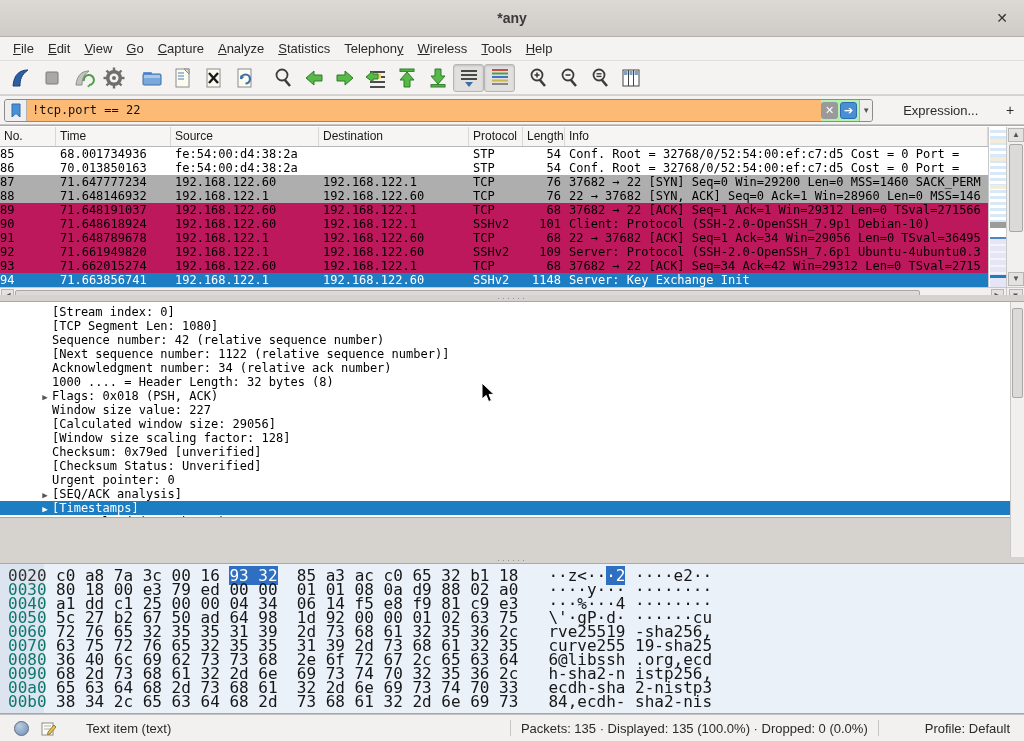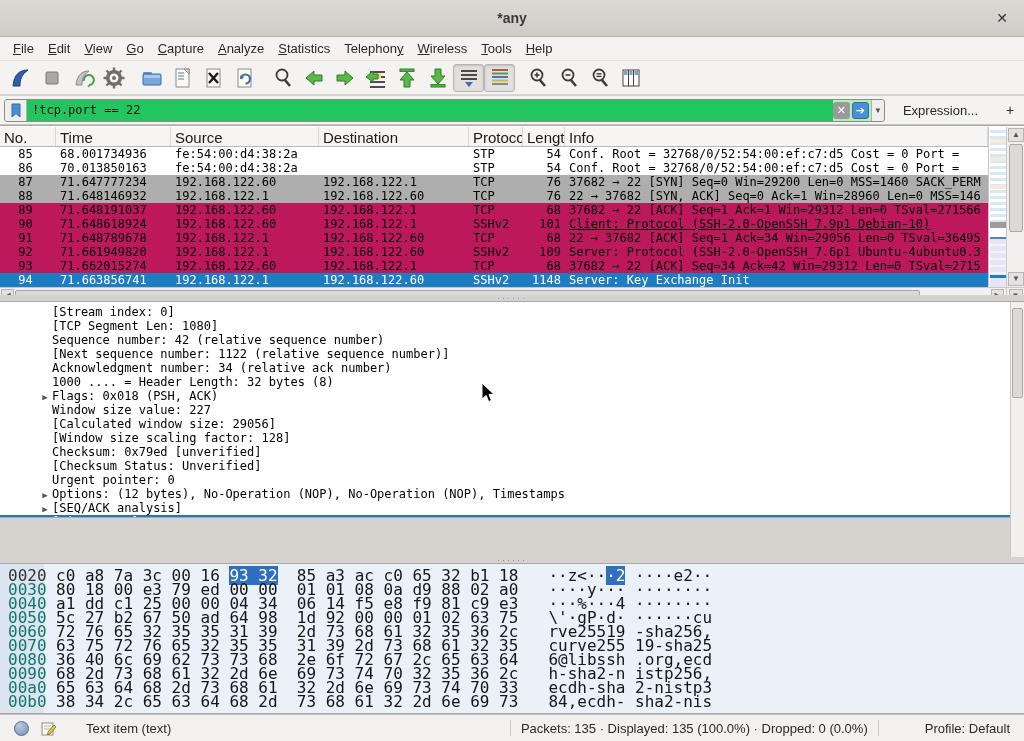--- a/index.html
+++ b/index.html
@@ -27,45 +27,45 @@
   .tbtn.pressed { background:#e2e0de; border:1px solid #b8b6b4; box-shadow:inset 0 1px 2px rgba(0,0,0,.15); }
   .tsep { width:7px; height:1px; }
 
   
   #filterbar { position:absolute; left:0; top:96px; width:1024px; height:29px;
     background:#f4f3f2; border-bottom:1px solid #c9c7c5; display:flex; align-items:center; padding:0 4px; }
   #filterwrap { display:flex; align-items:center; height:23px; border:1px solid #8b8b8b;
     border-radius:3px; overflow:hidden; background:#b4f0b0; width:884px; }
   #bookmark-btn { width:22px; height:23px; background:#f0efee; border-right:1px solid #b0b0b0;
     display:flex; align-items:center; justify-content:center; }
-  #filter-input { flex:1; height:36px; border:none; outline:none; background:#22c55e;
+  #filter-input { flex:1; height:36px; border:none; outline:none; background:#fdba74;
     font-family:"DejaVu Sans Mono", monospace; font-size:12px; color:#111; padding-left:5px; }
   .filter-mini { width:17px; height:17px; border-radius:3px; margin-right:2px;
     display:flex; align-items:center; justify-content:center; font-size:11px; color:#fff; }
   #clear-btn { background:#9a9a9a; }
   #apply-btn { background:#4a8fd4; border:1px solid #2f6cab; }
   #filter-dd { width:13px; height:21px; background:#f0efee; border-left:1px solid #b0b0b0;
     display:flex; align-items:center; justify-content:center; font-size:8px; color:#555; }
-  #expression-label { font-size:13px; color:#2a2a2a; margin-left:18px; }
+  #expression-label { font-size:13px; color:#2a2a2a; margin-left:30px; }
   #filter-add { font-size:14px; color:#2a2a2a; margin-left:22px; width:20px; text-align:center; }
 
   
   #packetlist { position:absolute; left:0; top:125px; width:1024px; height:176px;
     background:#fff; border-top:1px solid #a8a8a8; border-bottom:1px solid #a8a8a8; }
   #pl-header { position:absolute; left:0; top:1px; width:988px; height:20px; background:#f6f5f4;
     border-bottom:1px solid #b8b8b8; display:grid;
     grid-template-columns:56px 115px 148px 150px 54px 42px 1fr; }
-  #pl-header .hcell { font-size:15px; color:#1a1a1a; padding:2px 0 0 4px; border-right:1px solid #d8d8d8;
+  #pl-header .hcell { font-size:12px; color:#1a1a1a; padding:2px 0 0 4px; border-right:1px solid #d8d8d8;
     overflow:hidden; white-space:nowrap; }
   #pl-rows { position:absolute; left:0; top:21px; width:988px; height:140px; overflow:hidden; }
   .prow { display:grid; grid-template-columns:56px 115px 148px 150px 54px 42px 1fr; height:14px;
     font-family:"DejaVu Sans Mono", monospace; font-size:12px; line-height:14px; color:#000;
     white-space:nowrap; }
   .prow .c { overflow:hidden; white-space:nowrap; }
-  .prow .no { text-align:center; padding-right:5px; }
+  .prow .no { text-align:left; padding-right:5px; }
   .prow .len { text-align:right; padding-right:4px; }
   .row-white { background:#ffffff; }
   .row-gray { background:#aeaeae; }
   .row-lavender { background:#be185d; }
   .row-selected { background:#1d7dc2; color:#ffffff; }
 
   
   #minimap { position:absolute; left:988px; top:1px; width:18px; height:160px; background:#fff;
     border-left:1px solid #c8c8c8; }
   #minimap .stripes { position:absolute; left:1px; top:0; width:16px; height:95px;
@@ -404,21 +404,21 @@
         <div class="c len">68</div>
         <div class="c info" style="padding-left: 4px;">37682 → 22 [ACK] Seq=1 Ack=1 Win=29312 Len=0 TSval=271566</div>
       </div>
       <div class="prow row-lavender">
         <div class="c no">90</div>
         <div class="c time" style="padding-left: 4px;">71.648618924</div>
         <div class="c src" style="padding-left: 4px;">192.168.122.60</div>
         <div class="c dst" style="padding-left: 4px;">192.168.122.1</div>
         <div class="c proto" style="padding-left: 4px;">SSHv2</div>
         <div class="c len">101</div>
-        <div class="c info" style="padding-left: 4px; text-decoration: underline;">Client: Protocol (SSH-2.0-OpenSSH_7.9p1 Debian-10)</div>
+        <div class="c info" style="padding-left: 4px;">Client: Protocol (SSH-2.0-OpenSSH_7.9p1 Debian-10)</div>
       </div>
       <div class="prow row-lavender">
         <div class="c no">91</div>
         <div class="c time" style="padding-left: 4px;">71.648789678</div>
         <div class="c src" style="padding-left: 4px;">192.168.122.1</div>
         <div class="c dst" style="padding-left: 4px;">192.168.122.60</div>
         <div class="c proto" style="padding-left: 4px;">TCP</div>
         <div class="c len">68</div>
         <div class="c info" style="padding-left: 4px;">22 → 37682 [ACK] Seq=1 Ack=34 Win=29056 Len=0 TSval=36495</div>
       </div>
@@ -487,21 +487,20 @@
     <div class="dline" style="padding-left: 38px;"><span class="tri"></span><span>[Next sequence number: 1122    (relative sequence number)]</span></div>
     <div class="dline" style="padding-left: 38px;"><span class="tri"></span><span>Acknowledgment number: 34    (relative ack number)</span></div>
     <div class="dline" style="padding-left: 38px;"><span class="tri"></span><span>1000 .... = Header Length: 32 bytes (8)</span></div>
     <div class="dline" style="padding-left: 38px;"><span class="tri">▶</span><span>Flags: 0x018 (PSH, ACK)</span></div>
     <div class="dline" style="padding-left: 38px;"><span class="tri"></span><span>Window size value: 227</span></div>
     <div class="dline" style="padding-left: 38px;"><span class="tri"></span><span>[Calculated window size: 29056]</span></div>
     <div class="dline" style="padding-left: 38px;"><span class="tri"></span><span>[Window size scaling factor: 128]</span></div>
     <div class="dline" style="padding-left: 38px;"><span class="tri"></span><span>Checksum: 0x79ed [unverified]</span></div>
     <div class="dline" style="padding-left: 38px;"><span class="tri"></span><span>[Checksum Status: Unverified]</span></div>
     <div class="dline" style="padding-left: 38px;"><span class="tri"></span><span>Urgent pointer: 0</span></div>
-    <div class="dline" style="padding-left: 38px;"><span class="tri">▶</span><span>Options: (12 bytes), No-Operation (NOP), No-Operation (NOP), Timestamps</span></div>
     <div class="dline" style="padding-left: 38px;"><span class="tri">▶</span><span>[SEQ/ACK analysis]</span></div>
     <div class="dline selected" style="padding-left: 38px;"><span class="tri">▶</span><span>[Timestamps]</span></div>
     <div class="dline" style="padding-left: 38px;"><span class="tri"></span><span>TCP payload (1080 bytes)</span></div>
     <div class="dline" style="padding-left: 8px;"><span class="tri">▼</span><span>SSH Protocol</span></div>
     <div class="dline" style="padding-left: 38px;"><span class="tri">▶</span><span>SSH Version 2 (encryption:chacha20-poly1305@openssh.com mac:&lt;implicit&gt; compression:none)</span></div>
   </div>
 <div id="details-vscroll">
   <div id="details-vthumb"></div>
 </div>
 

